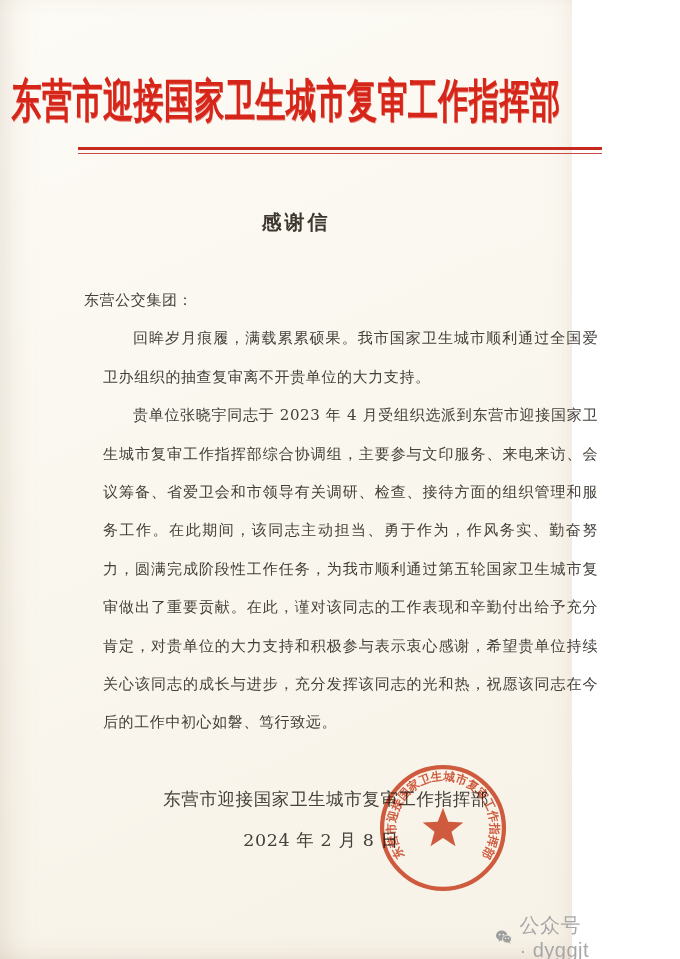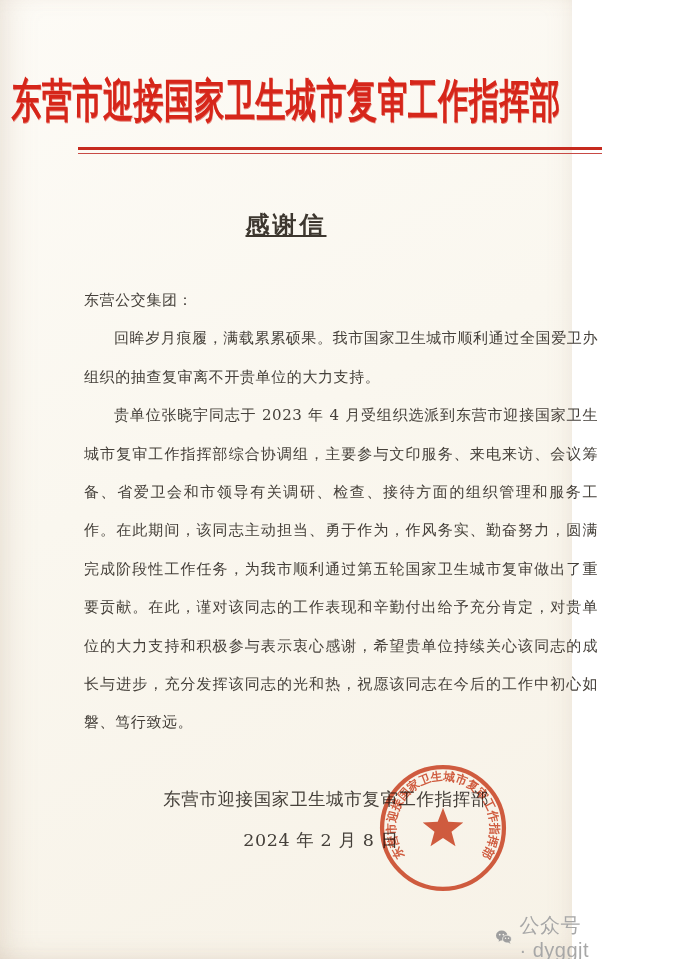--- a/index.html
+++ b/index.html
@@ -32,40 +32,40 @@
   }
   .header-rule {
     position: absolute;
     top: 147px; left: 78px; width: 524px;
     height: 7px;
     border-top: 3px solid #c62a1e;
     border-bottom: 1.6px solid #c84a45;
   }
   .doc-title {
     position: absolute;
-    top: 209px; left: 0; width: 100%;
+    top: 209px; left: 10px; width: 100%;
     text-align: center;
-    font-size: 24px;
+    font-size: 20px;
     font-weight: 600;
     color: #3d372f;
     letter-spacing: 3px;
-    text-decoration: underline;
   }
   .body-text {
     position: absolute;
     top: 281px; left: 84px; width: 514px;
     font-size: 15px;
     line-height: 38.4px;
     color: #45403a;
     letter-spacing: 0.6px;
   }
   .salutation { text-indent: 0; }
   .para {
     text-indent: 2em;
     text-align: justify;
+    margin-left: 19px;
   }
   .signature-block {
     position: absolute;
     top: 779px; right: 83px;
     width: 336px;
     font-size: 17.5px;
     line-height: 40.5px;
     color: #45403a;
     letter-spacing: 0.6px;
   }

